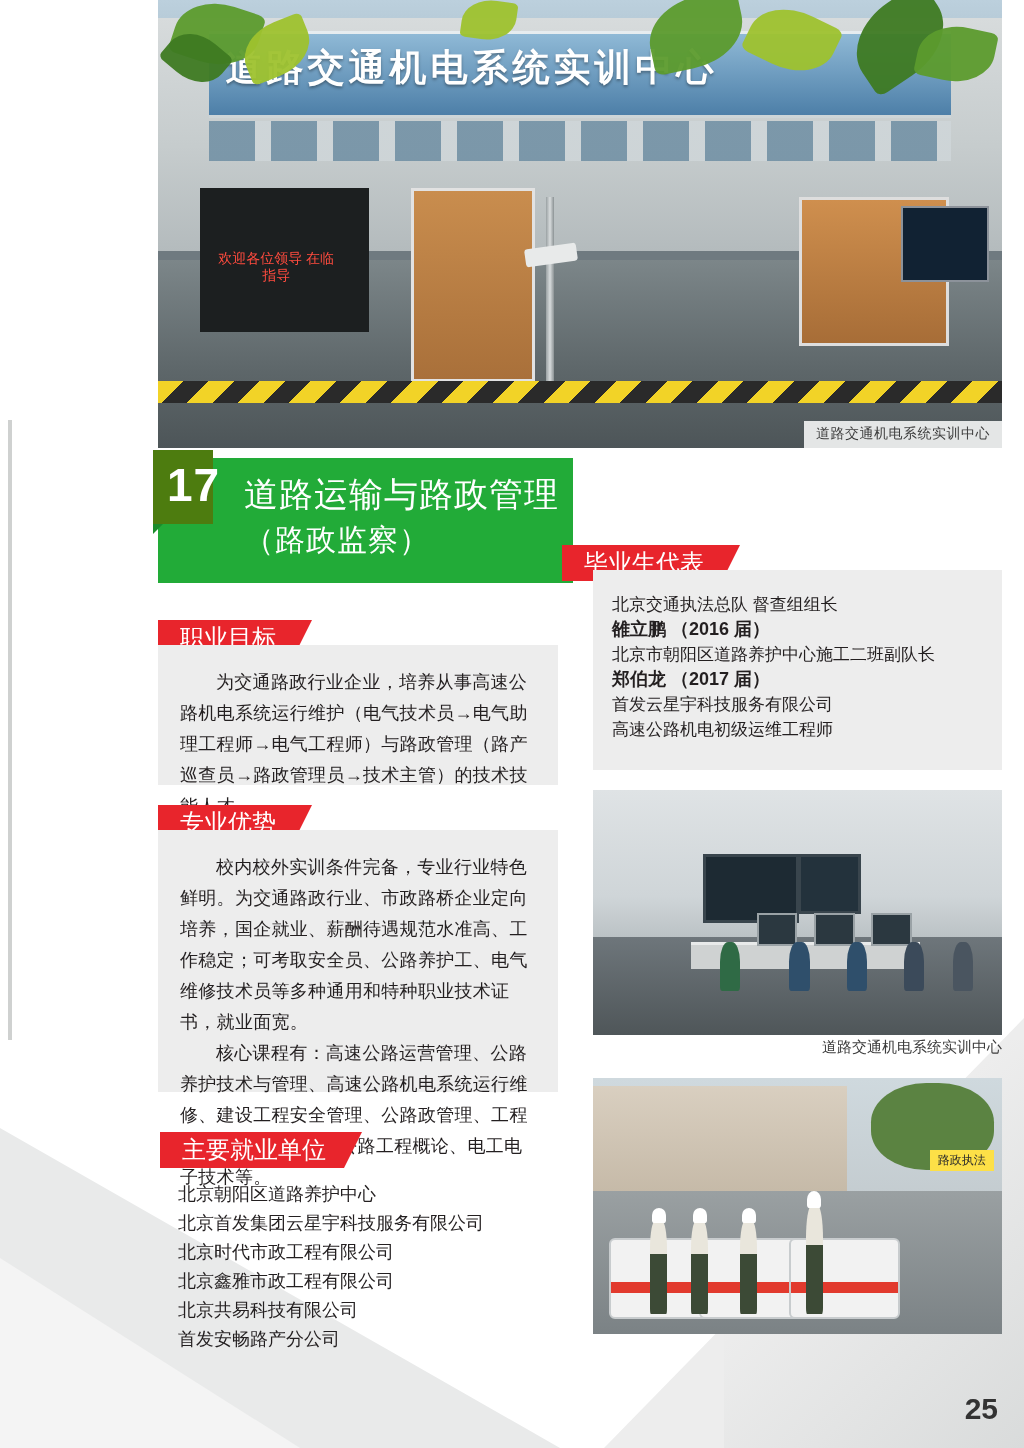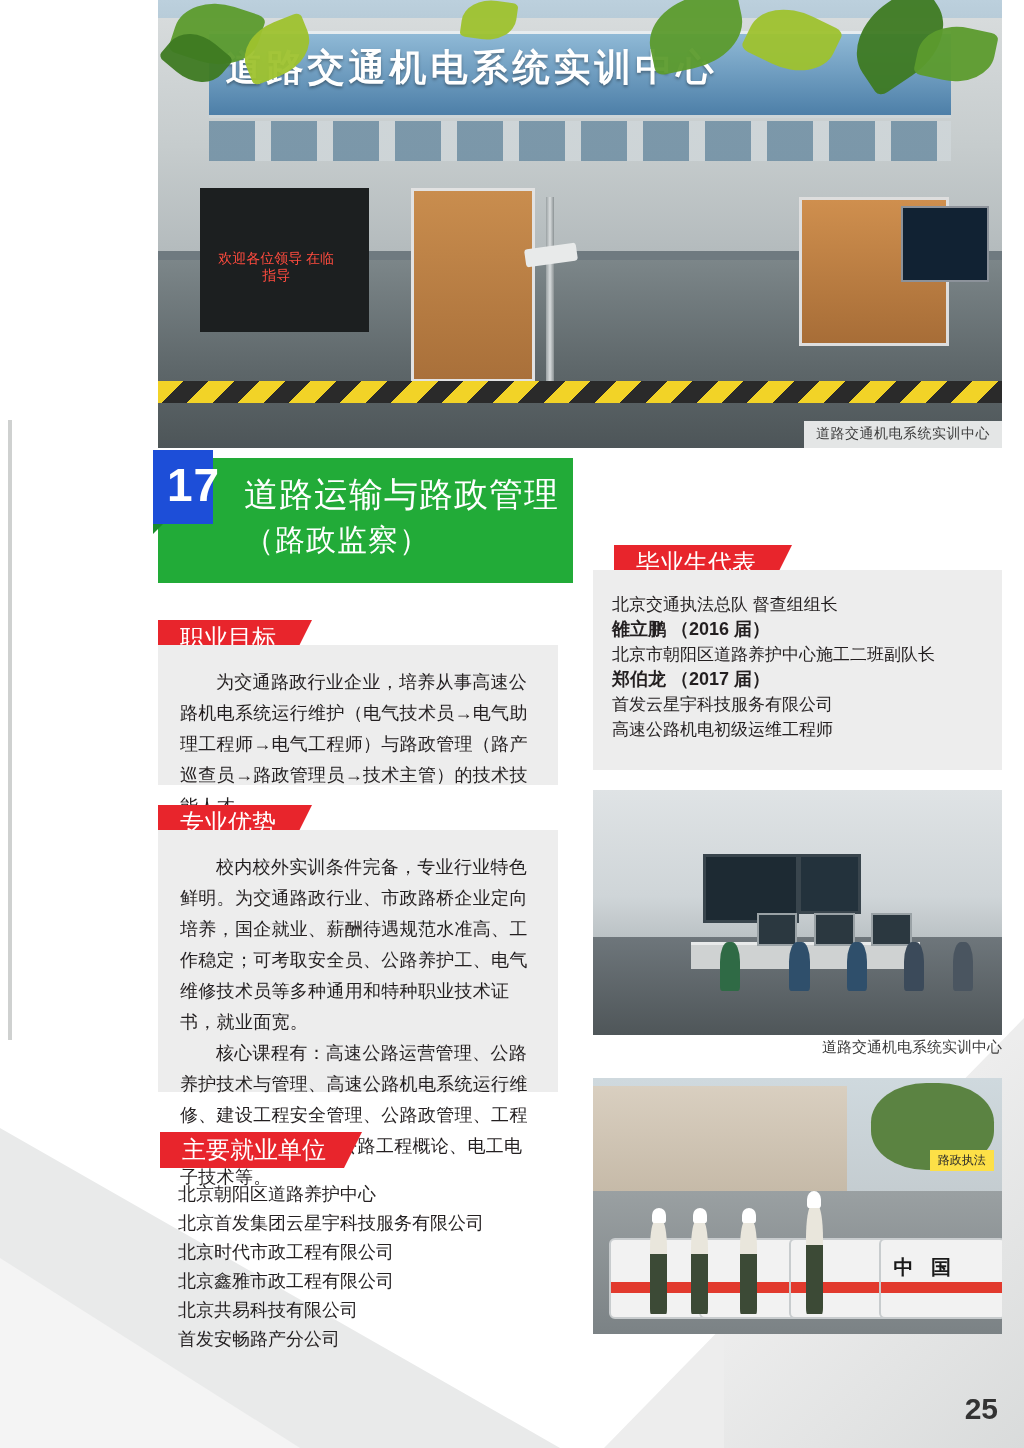--- a/index.html
+++ b/index.html
@@ -247,21 +247,21 @@
     height: 125px;
     background: #22ab38;
     color: #ffffff;
   }
   .title-num-wrap {
     position: absolute;
     left: -5px;
     top: -8px;
     width: 60px;
     height: 74px;
-    background: #1d4ed8;
+    background: #4d7c0f;
   }
   .title-num-wrap:after {
     content: "";
     position: absolute;
     left: 0;
     top: 74px;
     border-left: 10px solid #1a8c2b;
     border-bottom: 10px solid transparent;
   }
   .title-num {
@@ -527,21 +527,21 @@
   <div class="red-head" style="left:160px; top:1132px;">主要就业单位</div>
   <div class="emp-list">
     <div>北京朝阳区道路养护中心</div>
     <div>北京首发集团云星宇科技服务有限公司</div>
     <div>北京时代市政工程有限公司</div>
     <div>北京鑫雅市政工程有限公司</div>
     <div>北京共易科技有限公司</div>
     <div>首发安畅路产分公司</div>
   </div>
 
-  <div class="red-head" style="left:614px; top:545px;text-align:center;">毕业生代表</div>
+  <div class="red-head" style="left:562px; top:545px;text-align:center;">毕业生代表</div>
   <div class="grad-panel"></div>
   <div class="grad-list">
     <div>北京交通执法总队 督查组组长</div>
     <div class="grad-name">雒立鹏 （2016 届）</div>
     <div>北京市朝阳区道路养护中心施工二班副队长</div>
     <div class="grad-name">郑伯龙 （2017 届）</div>
     <div style="white-space:pre-line;">首发云星宇科技服务有限公司
 高速公路机电初级运维工程师</div>
   </div>
 
@@ -569,24 +569,20 @@
     <div class="p3-ground"></div>
     <div class="p3-van" style="left:4%;">
         <div class="p3-van-stripe"></div>
       </div>
     <div class="p3-van" style="left:26%;">
         <div class="p3-van-stripe"></div>
       </div>
     <div class="p3-van" style="left:48%;">
         <div class="p3-van-stripe"></div>
       </div>
-    <div class="p3-van" style="left:70%;width:30%;">
-      <div class="p3-van-stripe"></div>
-      <div class="p3-van-text">中 国</div>
-    </div>
     <div class="p3-officer" style="left:14%;"></div>
     <div class="p3-officer" style="left:24%;"></div>
     <div class="p3-officer" style="left:36%;"></div>
     <div class="p3-officer" style="left:52%;height:42%;"></div>
     <div class="p3-sign">路政执法</div>
   </div>
 
   <div class="page-number">25</div>
 
 </div>

